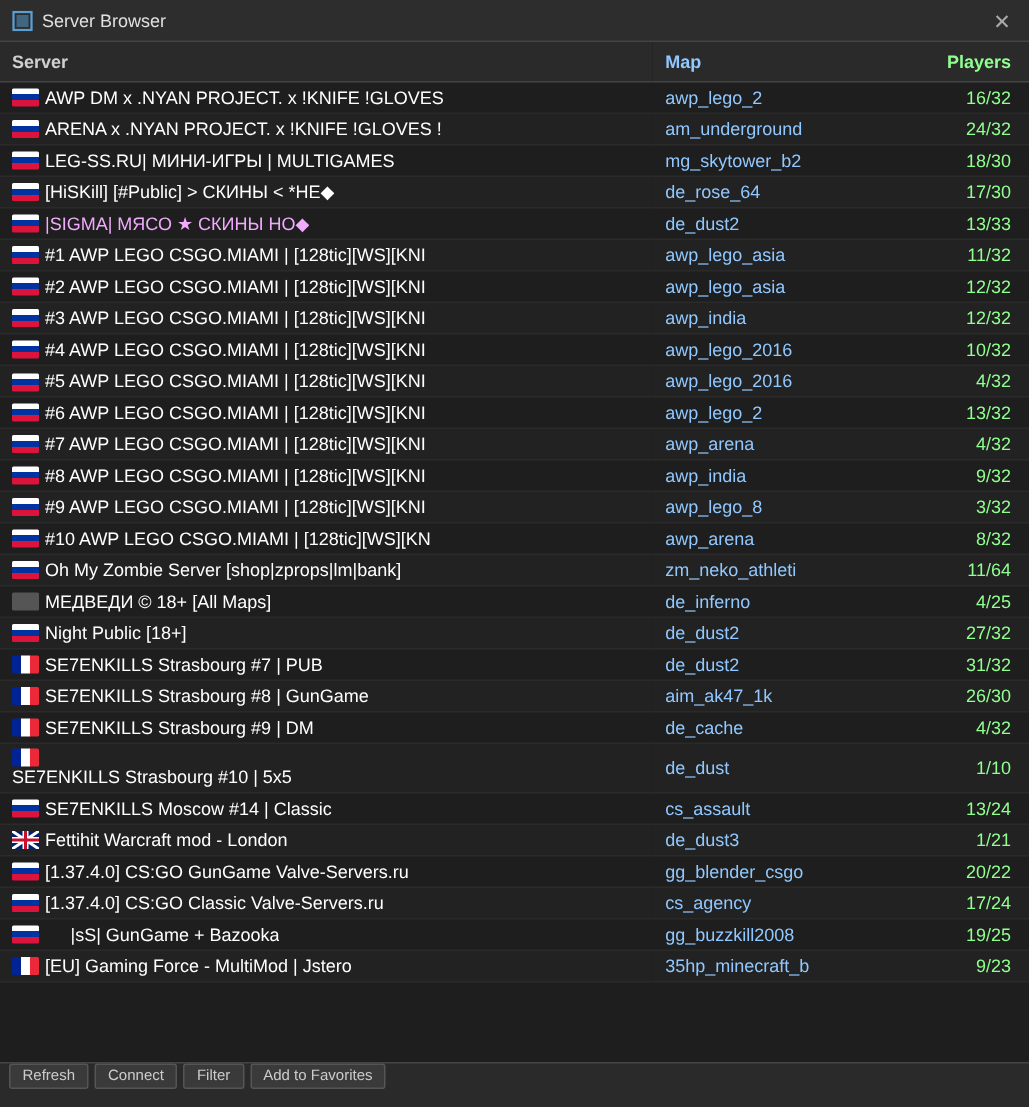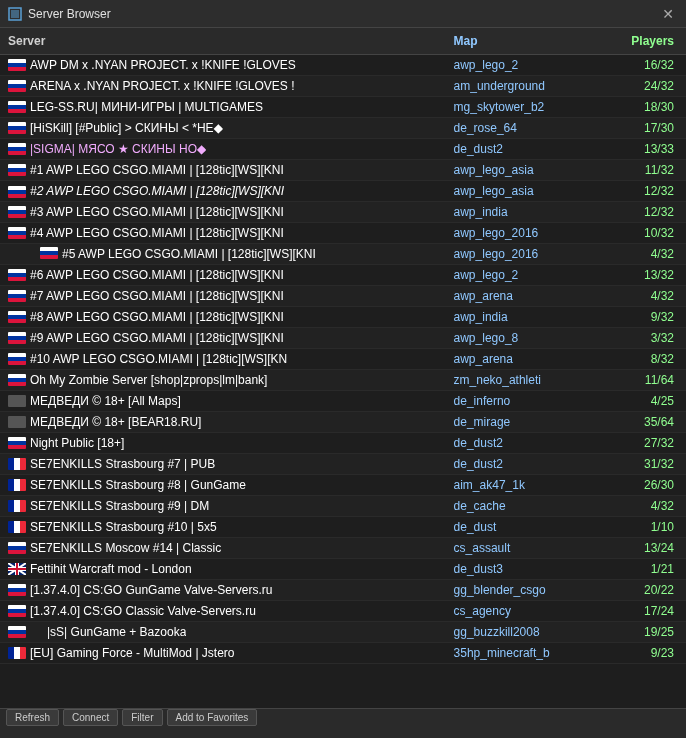--- a/index.html
+++ b/index.html
@@ -173,21 +173,21 @@
         </tr>
         <tr>
           <td class="col-server" style="display: flex; align-items: center; overflow: hidden;">
             <span class="flag-block" style="background: linear-gradient(rgb(255, 255, 255) 33%, rgb(0, 51, 160) 33%, rgb(0, 51, 160) 66%, rgb(220, 20, 60) 66%);"></span>
             <span class="server-name" style="overflow: hidden; text-overflow: ellipsis; white-space: nowrap;">#1 AWP LEGO CSGO.MIAMI | [128tic][WS][KNI</span>
           </td>
           <td class="col-map">awp_lego_asia</td>
           <td class="col-players">11/32</td>
         </tr>
         <tr>
-          <td class="col-server" style="display: flex; align-items: flex-end; overflow: hidden; font-style: italic;">
+          <td class="col-server" style="display: flex; align-items: center; overflow: hidden;">
             <span class="flag-block" style="background: linear-gradient(rgb(255, 255, 255) 33%, rgb(0, 51, 160) 33%, rgb(0, 51, 160) 66%, rgb(220, 20, 60) 66%);"></span>
             <span class="server-name" style="overflow: hidden; text-overflow: ellipsis; white-space: nowrap;">#2 AWP LEGO CSGO.MIAMI | [128tic][WS][KNI</span>
           </td>
           <td class="col-map">awp_lego_asia</td>
           <td class="col-players">12/32</td>
         </tr>
         <tr>
           <td class="col-server" style="display: flex; align-items: center; overflow: hidden;">
             <span class="flag-block" style="background: linear-gradient(rgb(255, 255, 255) 33%, rgb(0, 51, 160) 33%, rgb(0, 51, 160) 66%, rgb(220, 20, 60) 66%);"></span>
             <span class="server-name" style="overflow: hidden; text-overflow: ellipsis; white-space: nowrap;">#3 AWP LEGO CSGO.MIAMI | [128tic][WS][KNI</span>
@@ -197,21 +197,21 @@
         </tr>
         <tr>
           <td class="col-server" style="display: flex; align-items: center; overflow: hidden;">
             <span class="flag-block" style="background: linear-gradient(rgb(255, 255, 255) 33%, rgb(0, 51, 160) 33%, rgb(0, 51, 160) 66%, rgb(220, 20, 60) 66%);"></span>
             <span class="server-name" style="overflow: hidden; text-overflow: ellipsis; white-space: nowrap;">#4 AWP LEGO CSGO.MIAMI | [128tic][WS][KNI</span>
           </td>
           <td class="col-map">awp_lego_2016</td>
           <td class="col-players">10/32</td>
         </tr>
         <tr>
-          <td class="col-server" style="display: flex; align-items: flex-start; overflow: hidden; margin-left: 32px;">
+          <td class="col-server" style="display: flex; align-items: flex-end; overflow: hidden;">
             <span class="flag-block" style="background: linear-gradient(rgb(255, 255, 255) 33%, rgb(0, 51, 160) 33%, rgb(0, 51, 160) 66%, rgb(220, 20, 60) 66%);"></span>
             <span class="server-name" style="overflow: hidden; text-overflow: ellipsis; white-space: nowrap;">#5 AWP LEGO CSGO.MIAMI | [128tic][WS][KNI</span>
           </td>
           <td class="col-map">awp_lego_2016</td>
           <td class="col-players">4/32</td>
         </tr>
         <tr>
           <td class="col-server" style="display: flex; align-items: center; overflow: hidden;">
             <span class="flag-block" style="background: linear-gradient(rgb(255, 255, 255) 33%, rgb(0, 51, 160) 33%, rgb(0, 51, 160) 66%, rgb(220, 20, 60) 66%);"></span>
             <span class="server-name" style="overflow: hidden; text-overflow: ellipsis; white-space: nowrap;">#6 AWP LEGO CSGO.MIAMI | [128tic][WS][KNI</span>
@@ -262,28 +262,20 @@
         <tr>
           <td class="col-server" style="display: flex; align-items: center; overflow: hidden;">
             <span class="flag-block" style="background: rgb(85, 85, 85);"></span>
             <span class="server-name" style="overflow: hidden; text-overflow: ellipsis; white-space: nowrap;">МЕДВЕДИ © 18+ [All Maps]</span>
           </td>
           <td class="col-map">de_inferno</td>
           <td class="col-players">4/25</td>
         </tr>
         <tr>
           <td class="col-server" style="display: flex; align-items: center; overflow: hidden;">
-            <span class="flag-block" style="background: rgb(85, 85, 85);"></span>
-            <span class="server-name" style="overflow: hidden; text-overflow: ellipsis; white-space: nowrap;">МЕДВЕДИ © 18+ [BEAR18.RU]</span>
-          </td>
-          <td class="col-map">de_mirage</td>
-          <td class="col-players">35/64</td>
-        </tr>
-        <tr>
-          <td class="col-server" style="display: flex; align-items: center; overflow: hidden;">
             <span class="flag-block" style="background: linear-gradient(rgb(255, 255, 255) 33%, rgb(0, 51, 160) 33%, rgb(0, 51, 160) 66%, rgb(220, 20, 60) 66%);"></span>
             <span class="server-name" style="overflow: hidden; text-overflow: ellipsis; white-space: nowrap;">Night Public [18+]</span>
           </td>
           <td class="col-map">de_dust2</td>
           <td class="col-players">27/32</td>
         </tr>
         <tr>
           <td class="col-server" style="display: flex; align-items: center; overflow: hidden;">
             <span class="flag-block" style="background: linear-gradient(to right, rgb(0, 35, 149) 33%, rgb(255, 255, 255) 33%, rgb(255, 255, 255) 66%, rgb(237, 41, 57) 66%);"></span>
             <span class="server-name" style="overflow: hidden; text-overflow: ellipsis; white-space: nowrap;">SE7ENKILLS Strasbourg #7 | PUB</span>
@@ -301,21 +293,21 @@
         </tr>
         <tr>
           <td class="col-server" style="display: flex; align-items: center; overflow: hidden;">
             <span class="flag-block" style="background: linear-gradient(to right, rgb(0, 35, 149) 33%, rgb(255, 255, 255) 33%, rgb(255, 255, 255) 66%, rgb(237, 41, 57) 66%);"></span>
             <span class="server-name" style="overflow: hidden; text-overflow: ellipsis; white-space: nowrap;">SE7ENKILLS Strasbourg #9 | DM</span>
           </td>
           <td class="col-map">de_cache</td>
           <td class="col-players">4/32</td>
         </tr>
         <tr>
-          <td class="col-server" style="display: flex; align-items: center; overflow: hidden;">
+          <td class="col-server" style="display: flex; overflow: hidden; flex-direction: column;">
             <span class="flag-block" style="background: linear-gradient(to right, rgb(0, 35, 149) 33%, rgb(255, 255, 255) 33%, rgb(255, 255, 255) 66%, rgb(237, 41, 57) 66%);"></span>
             <span class="server-name" style="overflow: hidden; text-overflow: ellipsis; white-space: nowrap;">SE7ENKILLS Strasbourg #10 | 5x5</span>
           </td>
           <td class="col-map">de_dust</td>
           <td class="col-players">1/10</td>
         </tr>
         <tr>
           <td class="col-server" style="display: flex; align-items: center; overflow: hidden;">
             <span class="flag-block" style="background: linear-gradient(rgb(255, 255, 255) 33%, rgb(0, 51, 160) 33%, rgb(0, 51, 160) 66%, rgb(220, 20, 60) 66%);"></span>
             <span class="server-name" style="overflow: hidden; text-overflow: ellipsis; white-space: nowrap;">SE7ENKILLS Moscow #14 | Classic</span>

